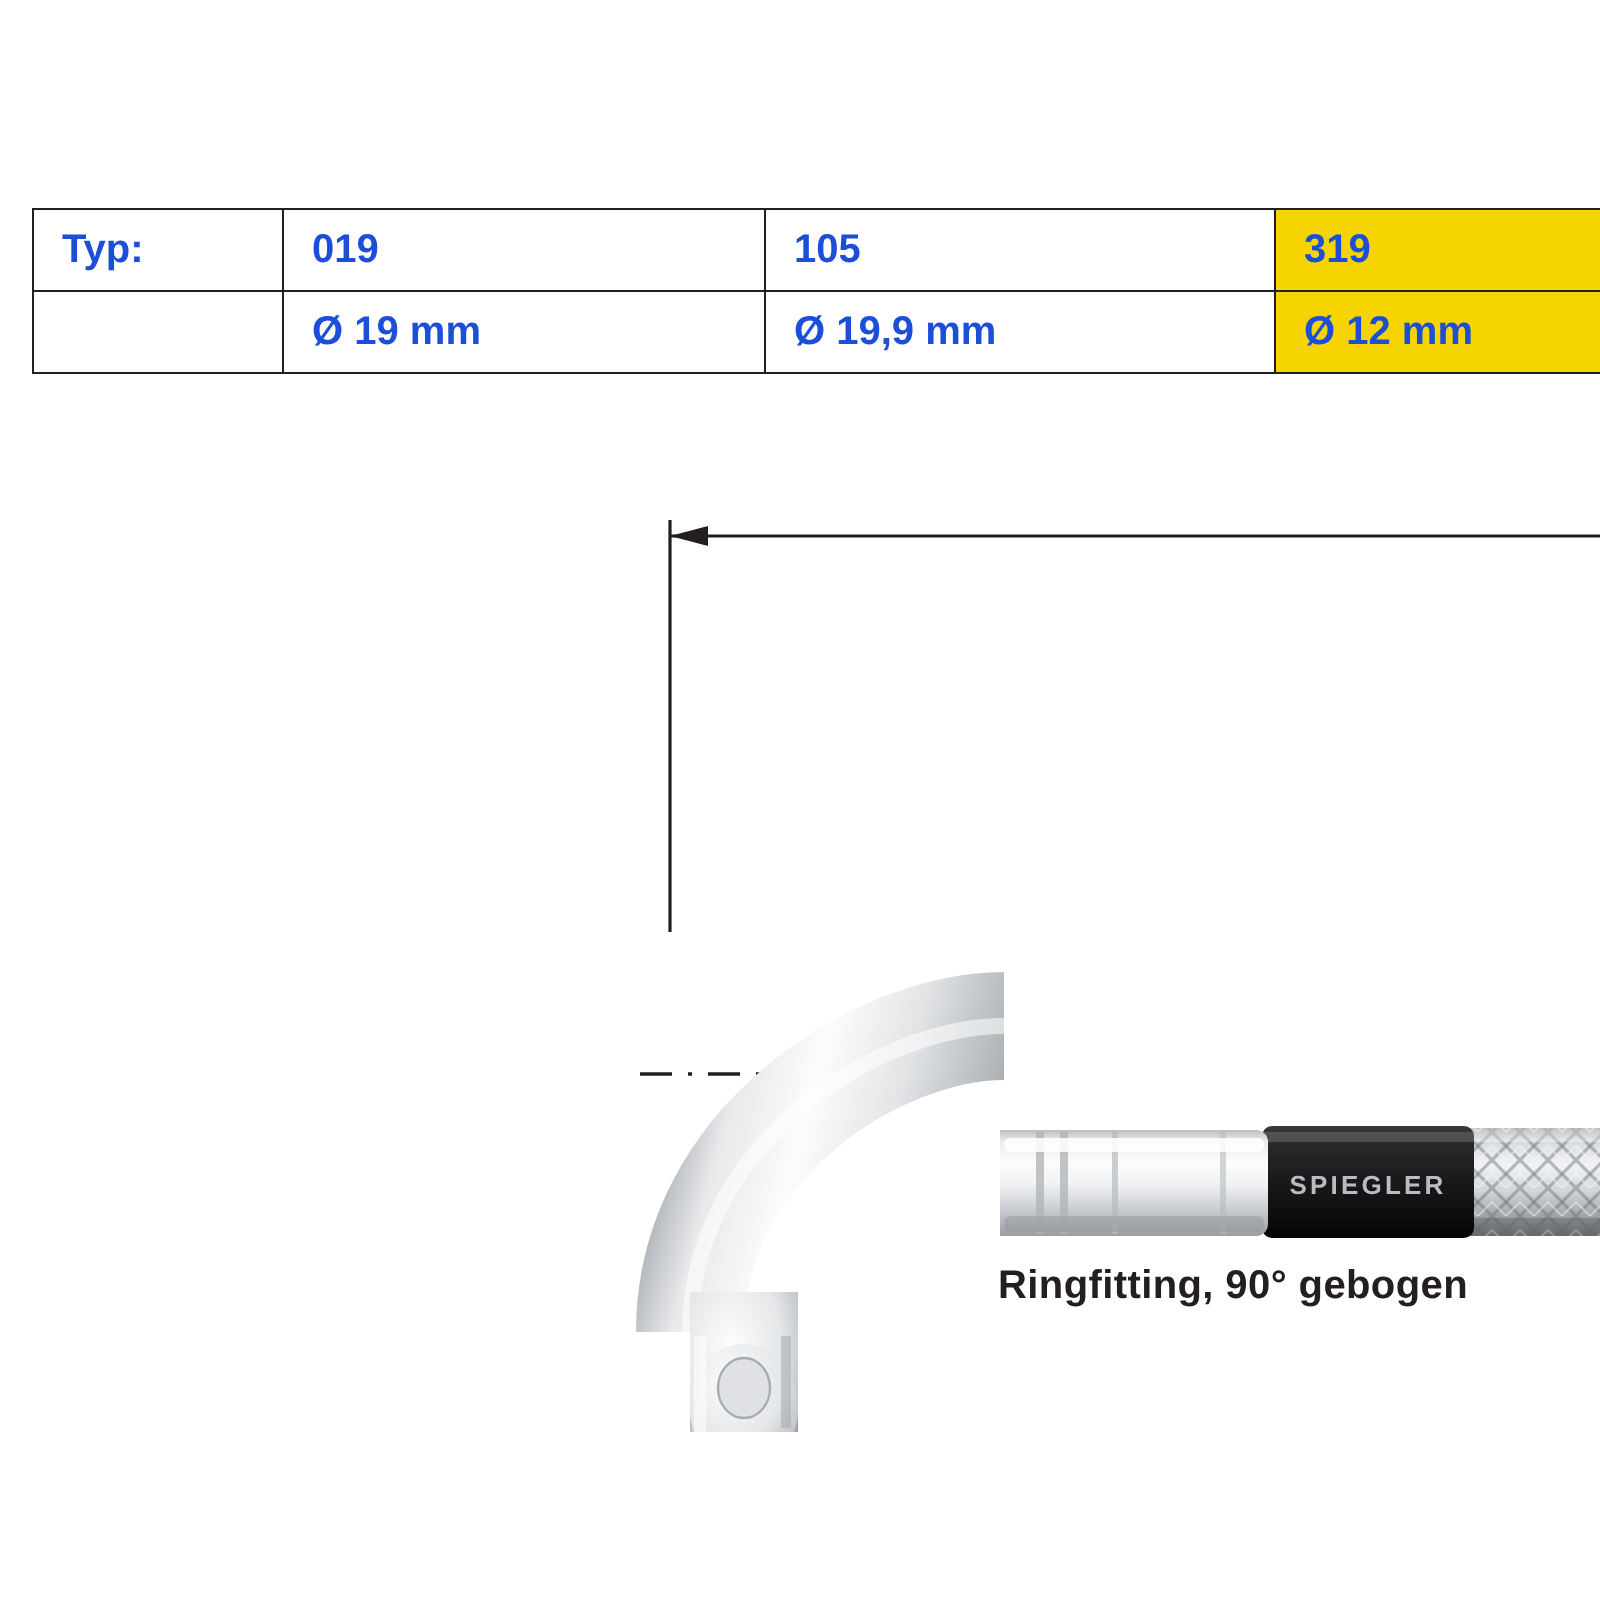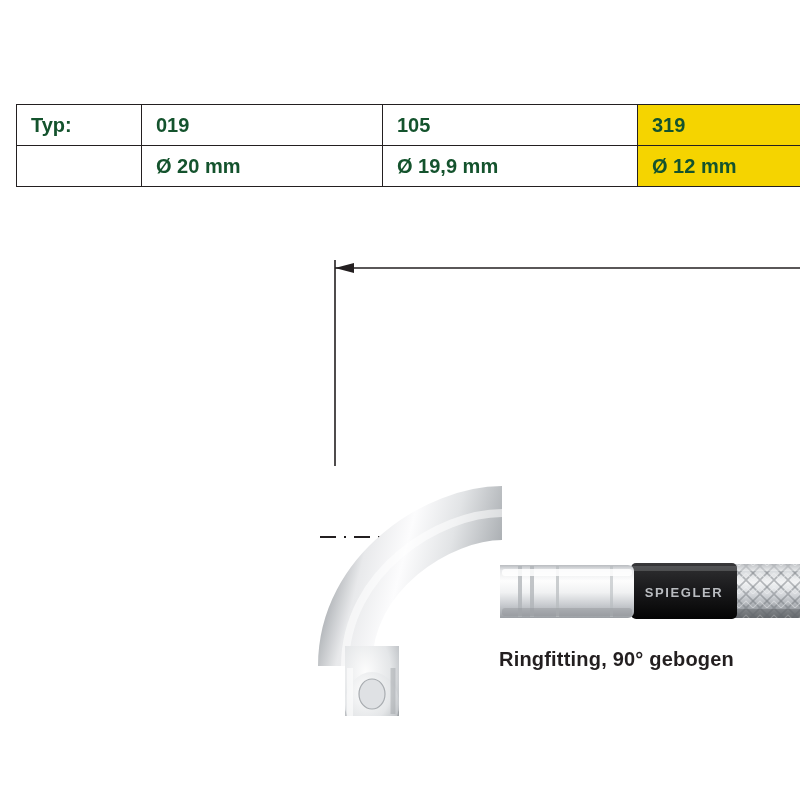--- a/index.html
+++ b/index.html
@@ -23,21 +23,21 @@
     width: 768px;
     border-collapse: collapse;
     table-layout: fixed;
   }
   .spec-table td {
     border: 1px solid #231f20;
     height: 40px;
     padding: 0 0 0 14px;
     font-size: 20px;
     font-weight: bold;
-    color: #14532d;
+    color: #1d4ed8;
     vertical-align: middle;
     white-space: nowrap;
   }
   .col-label { width: 110px; }
   .col-a { width: 226px; margin-top: 44px; }
   .col-b { width: 240px; }
   .col-c { width: 192px; }
   .highlight { background: #f5d400; }
   .blank-cell { background: #ffffff; }
 
@@ -51,42 +51,42 @@
     padding-left: 32px;
   }
   .drawing svg {
     display: block;
   }
 
   
   .caption {
     position: absolute;
     left: 499px;
-    top: 648px;
+    top: 632px;
     font-size: 20px;
     font-weight: bold;
     color: #231f20;
     letter-spacing: 0.2px;
     white-space: nowrap;
   }
 </style>
 </head>
 <body>
 
 <table class="spec-table">
   <tbody>
     <tr>
       <td class="col-label">Typ:</td>
       <td class="col-a">019</td>
       <td class="col-b">105</td>
       <td class="col-c highlight">319</td>
     </tr>
     <tr>
       <td class="col-label blank-cell"></td>
-      <td class="col-a">Ø 20 mm</td>
+      <td class="col-a">Ø 19 mm</td>
       <td class="col-b">Ø 19,9 mm</td>
       <td class="col-c highlight">Ø 12 mm</td>
     </tr>
   </tbody>
 </table>
 
 <div class="drawing">
   <svg width="800" height="500" viewBox="0 0 800 500" xmlns="http://www.w3.org/2000/svg">
     <defs>
 

